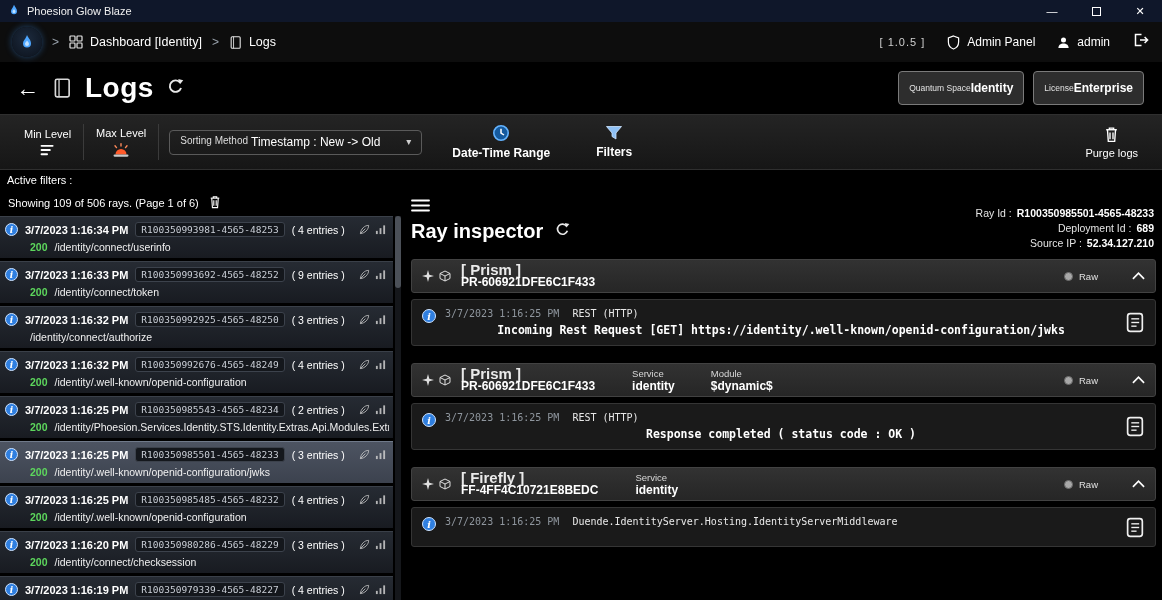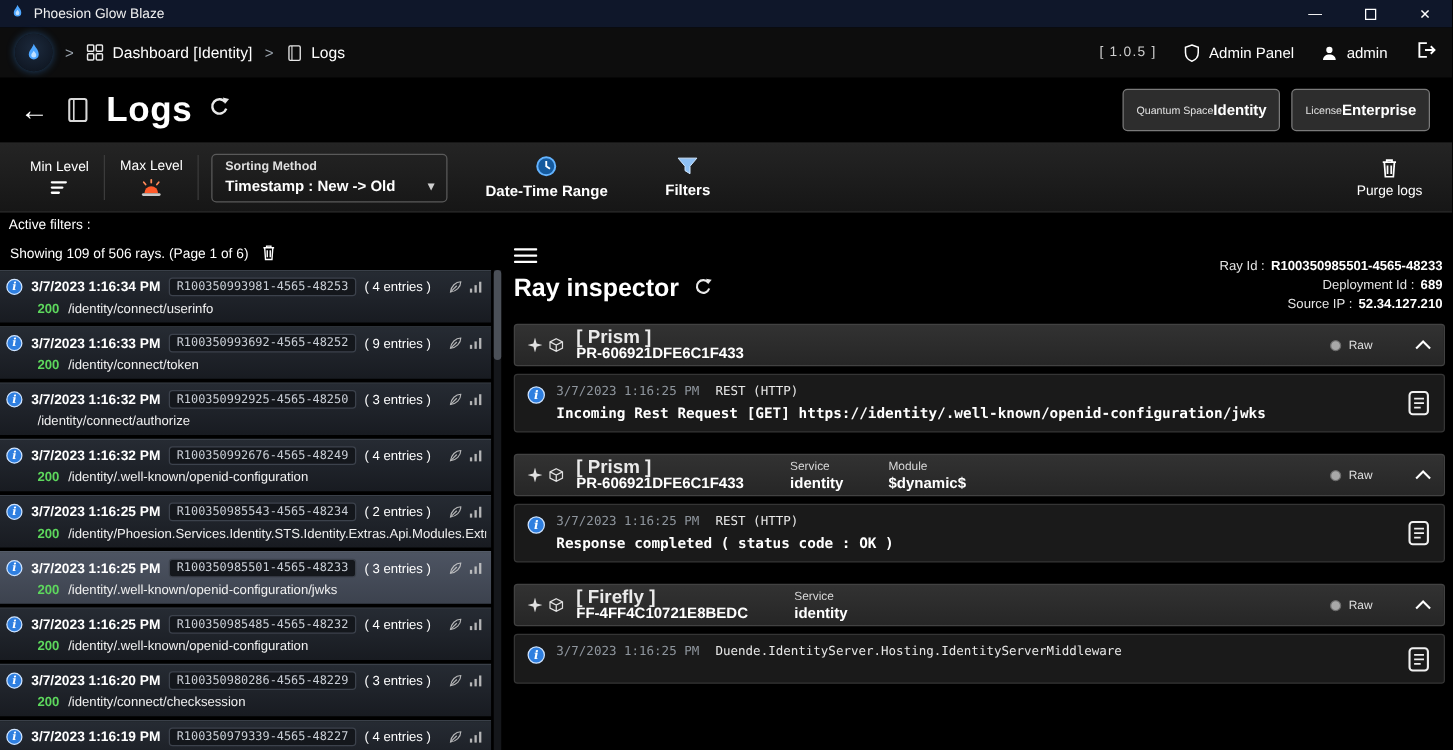--- a/index.html
+++ b/index.html
@@ -33,21 +33,21 @@
   .badge .b-col { display:flex; flex-direction:column; align-items:center; line-height:12px; }
   .badge-label { font-size:8.5px; color:#e2e2e2; }
   .badge-value { font-size:12px; font-weight:700; color:#fff; }
 
   
   .toolbar { height:56px; background:linear-gradient(#242424,#161616); border-top:1px solid #2f2f2f; border-bottom:1px solid #2f2f2f; display:flex; align-items:center; padding:0 12px; }
   .tb-col { display:flex; flex-direction:column; align-items:center; gap:4px; font-size:11px; color:#fff; padding:0 12px; }
   .tb-col .tb-label { font-size:11px; }
   .tb-col .tb-label-bold { font-size:12px; font-weight:700; }
   .tb-div { width:1px; height:36px; background:#3b3b3b; }
-  .sort-box { border:1px solid #5a5a5a; border-radius:4px; padding:4px 10px 5px; margin:0 10px; display:flex; flex-direction:column; gap:3px;font-weight:bold; }
+  .sort-box { border:1px solid #5a5a5a; border-radius:4px; padding:4px 10px 5px; margin:0 10px; display:flex; flex-direction:row; gap:3px; }
   .sort-label { font-size:10px; color:#dedede; }
   .sort-row { display:flex; align-items:center; gap:26px; font-size:12px; color:#fff; }
   .sort-chev { font-size:10px; color:#cfcfcf; }
   .tb-spacer { flex:1; }
 
   
   .active-filters { height:24px; padding:4px 7px; font-size:11px; color:#fff; }
 
   
   .main { position:absolute; top:192px; left:0; right:0; bottom:0; display:flex; }
@@ -94,21 +94,21 @@
   .card-hdr-right { margin-left:auto; display:flex; align-items:center; gap:6px; }
   .raw-dot { width:9px; height:9px; border-radius:50%; background:#a8a8a8; border:1px solid #6b6b6b; }
   .raw-label { font-size:9.5px; color:#e0e0e0; }
   .card-chev { margin-left:28px; display:flex; }
   .card-body { margin-top:6px; background:#1a1a1a; border:1px solid #353535; border-radius:3px; display:flex; align-items:flex-start; padding:7px 10px; gap:9px; min-height:40px; }
   .body-info { margin-top:2px; flex:none; width:14px; height:14px; border-radius:50%; background:#2f7fe0; border:1px solid #cfe4ff; color:#fff; font-size:9.5px; font-weight:700; display:flex; align-items:center; justify-content:center; font-family:"DejaVu Serif", serif; font-style:italic; }
   .entry { flex:1; font-family:"DejaVu Sans Mono", monospace; min-width:0; }
   .entry-l1 { display:flex; gap:13px; font-size:10px; line-height:13px; }
   .entry-time { color:#8f969e; white-space:nowrap; }
   .entry-cat { color:#e8e8e8; }
-  .entry-msg { font-size:11.5px; font-weight:700; color:#fff; margin-top:3px; line-height:15px; overflow-wrap:break-word; }
+  .entry-msg { font-size:11.5px; font-weight:700; color:#fff; margin-top:3px; line-height:15px; overflow-wrap:break-word;text-align:center; }
   .doc-btn { align-self:center; flex:none; display:flex; }
 </style>
 </head>
 <body>
 
 <div class="app">
 
   <div class="titlebar">
     <span>
       <svg width="12" height="12" viewBox="0 0 16 16">

